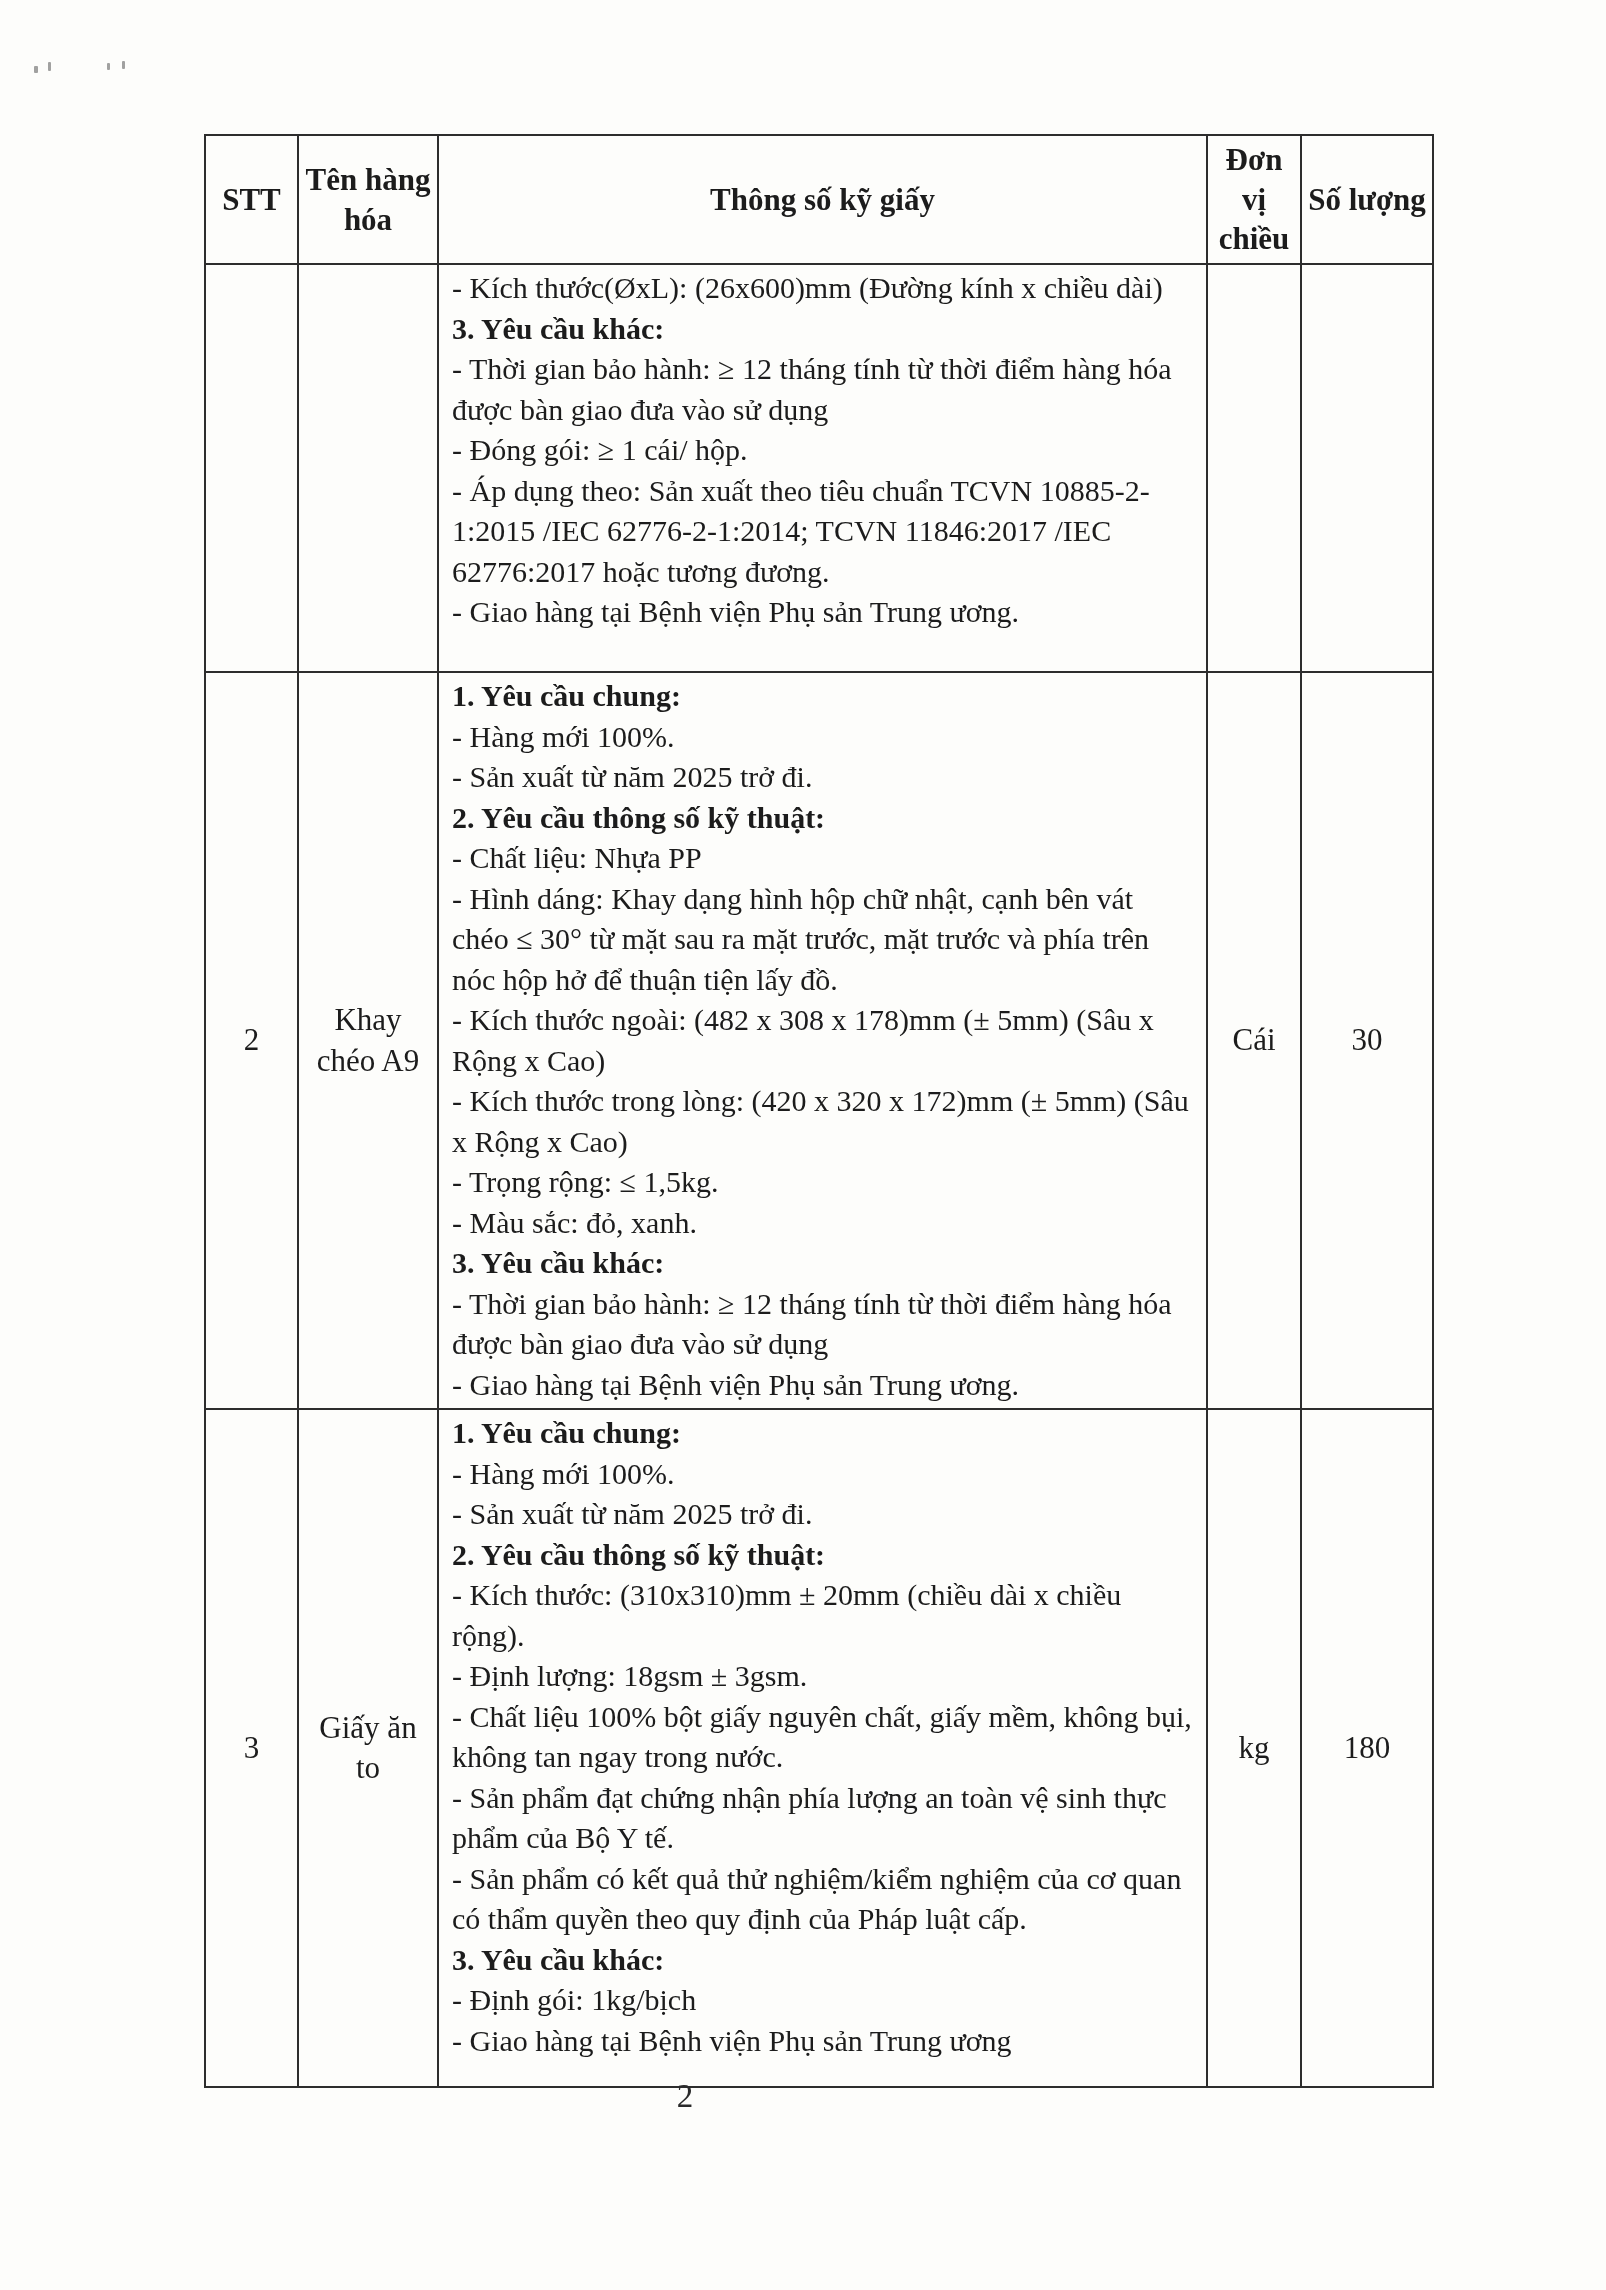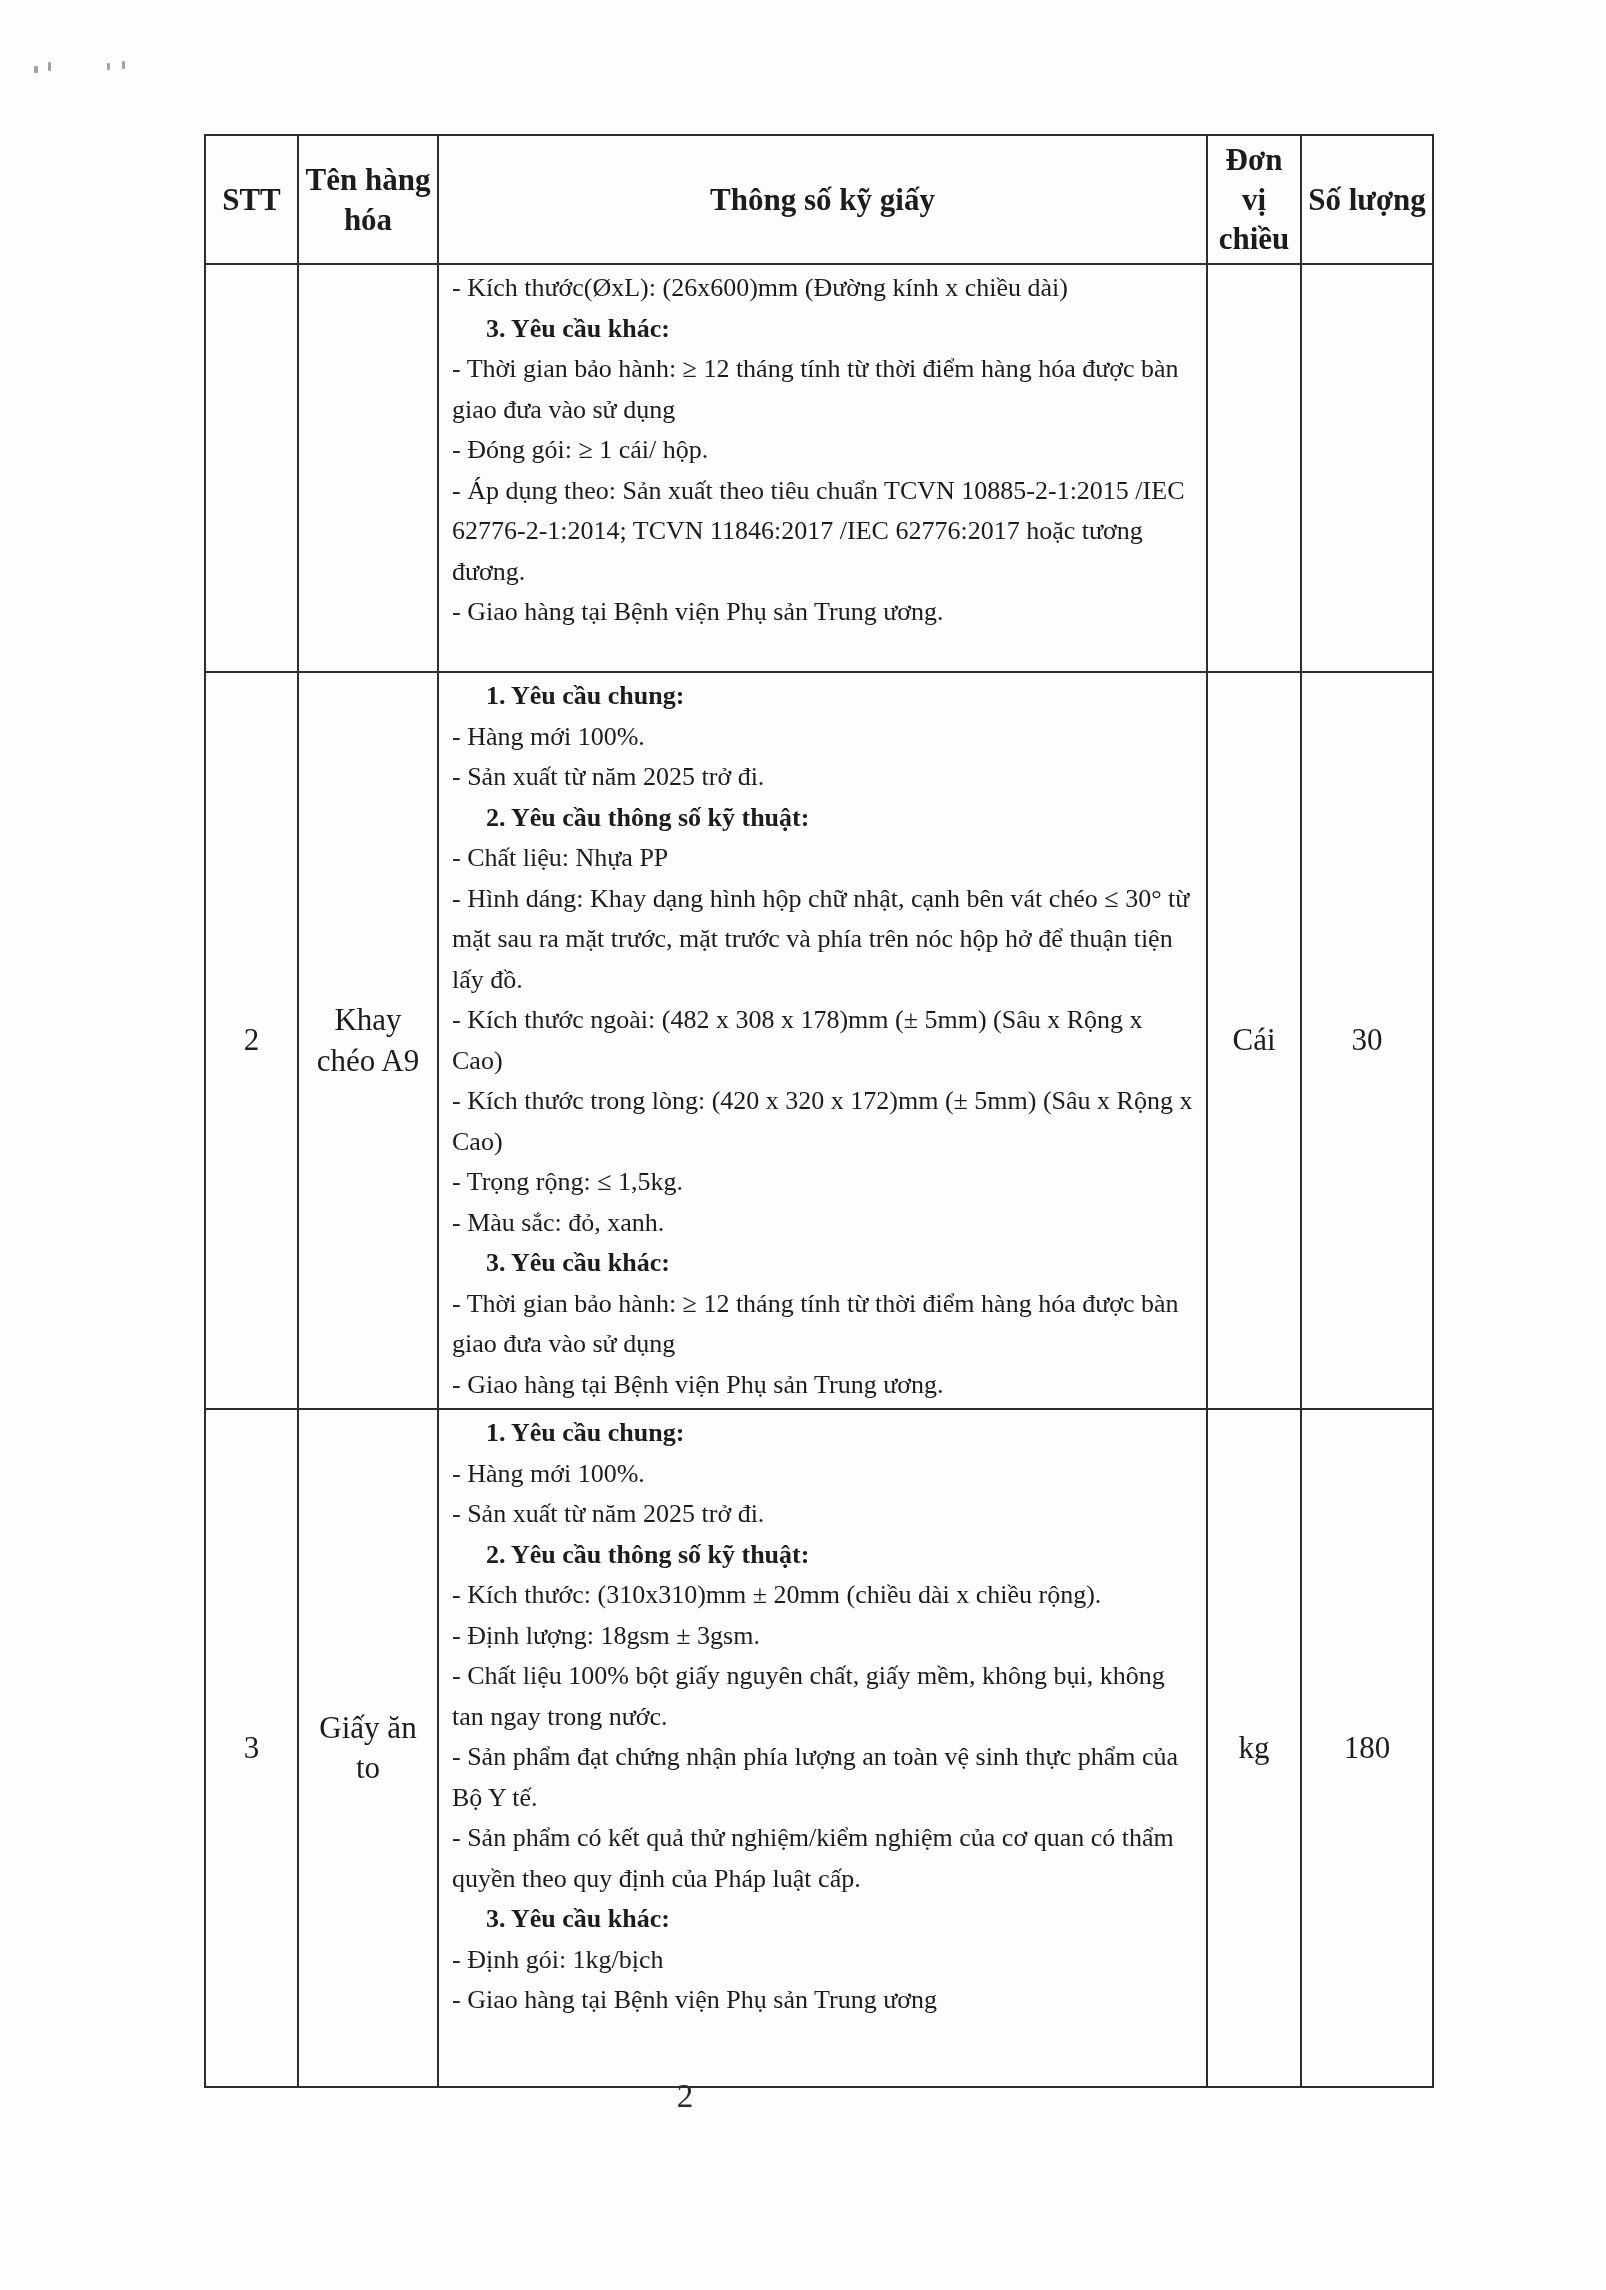--- a/index.html
+++ b/index.html
@@ -51,25 +51,25 @@
     text-align: center;
     vertical-align: middle;
     font-size: 31px;
     line-height: 1.3;
     padding: 4px 6px;
   }
   td.cell-specs {
     vertical-align: top;
     text-align: left;
     padding: 3px 10px 3px 13px;
-    font-size: 26px;
+    font-size: 30px;
     line-height: 40.5px;
   }
   td.cell-specs p { margin: 0; }
-  td.cell-specs p.bold { font-weight: bold; margin-left: 34px; }
+  td.cell-specs p.bold { font-weight: bold; }
   .page-number {
     position: absolute;
     left: 655px;
     top: 2078px;
     width: 60px;
     text-align: center;
     font-size: 33px;
     color: #2a2a2a;
   }
 </style>

